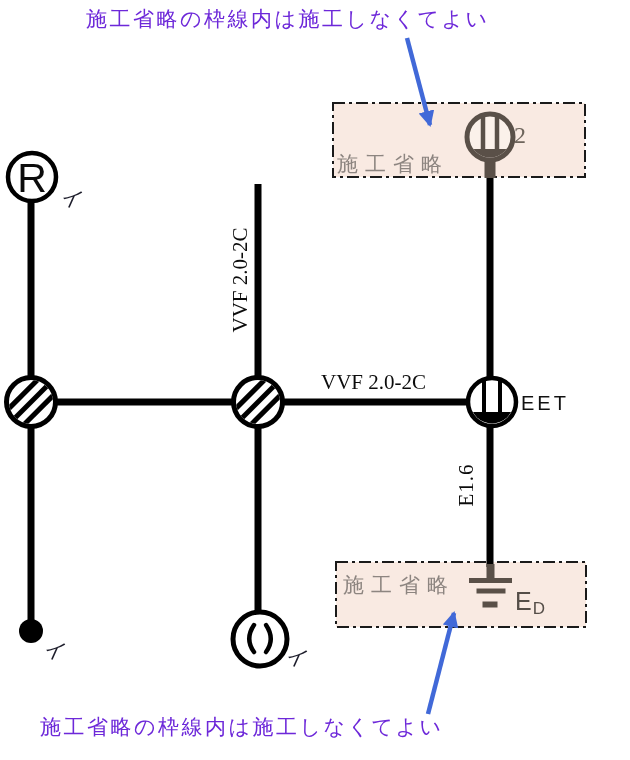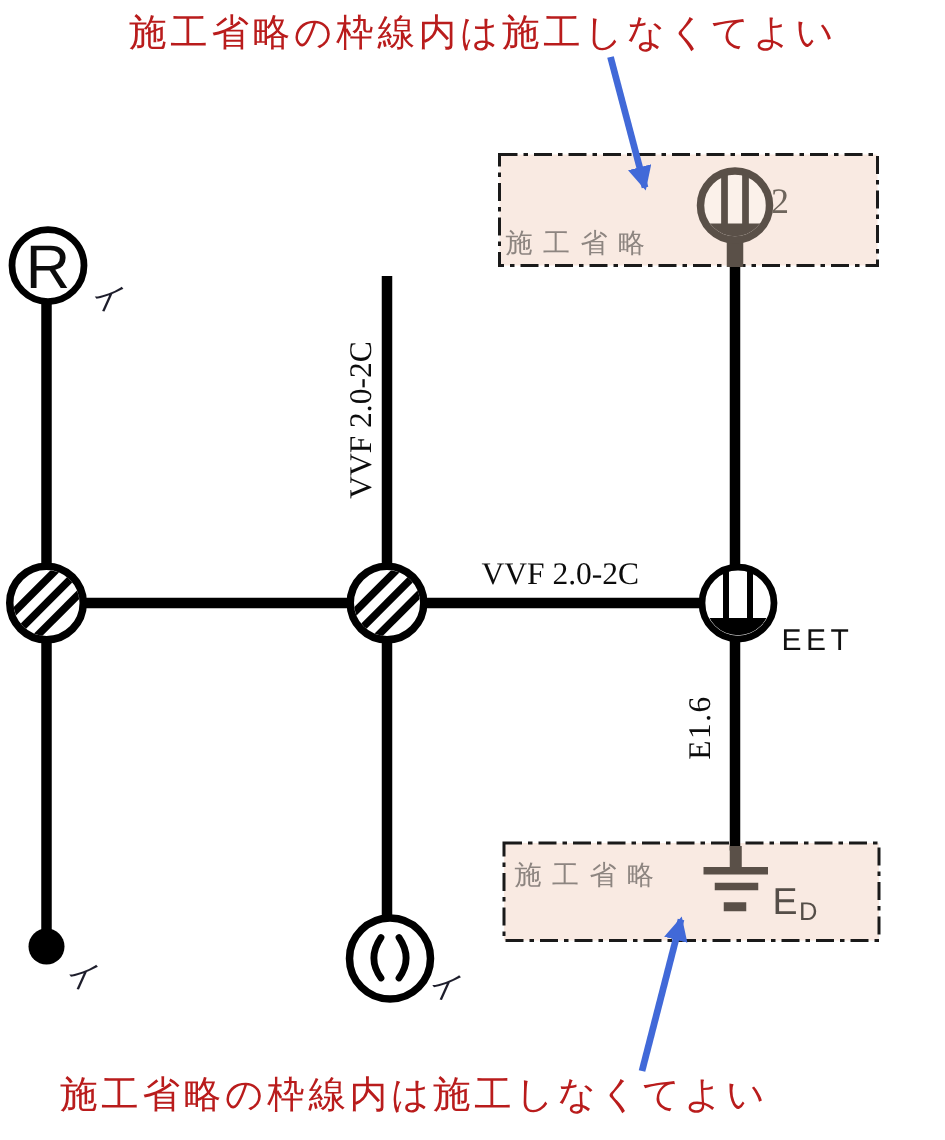--- a/index.html
+++ b/index.html
@@ -1,25 +1,25 @@
 <!DOCTYPE html>
 <html><head>
 <meta charset="utf-8">
 <style>
   html,body{margin:0;padding:0;background:#ffffff;}
   #stage{position:relative;width:630px;height:760px;background:#ffffff;overflow:hidden;
          font-family:"Liberation Serif", serif;}
   #diagram-svg{position:absolute;left:0;top:0;}
   .lbl{position:absolute;white-space:nowrap;color:#111;}
-  .note{font-family:Liberation Mono, monospace;font-size:25px;letter-spacing:2.5px;
-        color:#b91c1c;}
+  .note{font-family:Liberation Mono, monospace;font-size:21px;letter-spacing:2.5px;
+        color:#6d28d9;}
   .power{font-size:21px;line-height:23px;color:#0c0c0c;}
   .cable{font-size:21px;color:#0c0c0c;}
   .vtext{display:flex;align-items:center;justify-content:center;transform:rotate(-90deg);}
-  .omission{font-size:18px;letter-spacing:7px;color:#8d8580;}
+  .omission{font-size:21px;letter-spacing:7px;color:#8d8580;}
   .eet{font-family:"Liberation Sans", sans-serif;font-size:20px;letter-spacing:3px;color:#111;}
   .count2{font-size:24px;color:#6e655c;}
   .circuit{font-size:21px;font-style:italic;color:#1d1d2b;transform:rotate(10deg);}
   .ed{color:#554e48;font-family:"Liberation Sans", sans-serif;}
   .ed .e-main{font-size:25px;}
   .ed .e-sub{font-size:17px;position:relative;top:4px;left:1px;}
   .wire{stroke:#000;stroke-width:7;fill:none;}
   .sym-stroke{stroke:#000;fill:#fff;}
   .hatch{stroke:#000;stroke-width:5;fill:none;}
   .omit-box{fill:#f9eae2;stroke:#1a1a1a;stroke-width:2;stroke-dasharray:12 4 3 4;}
@@ -130,21 +130,21 @@
 
   <div class="lbl cable" style="left:321px;top:370px;">VVF 2.0-2C</div>
 
   <div class="lbl cable vtext" style="left:431px;top:473px;width:70px;height:24px;letter-spacing:1px;">E1.6</div>
 
   <div class="lbl omission" style="left:337px;top:150px;">施工省略</div>
   <div class="lbl omission" style="left:343px;top:571px;">施工省略</div>
 
   <div class="lbl count2" style="left:514px;top:122px;">2</div>
 
-  <div class="lbl eet" style="left:521px;top:392px;margin-top:24px;">EET</div>
+  <div class="lbl eet" style="left:521px;top:392px;">EET</div>
 
   <div class="lbl ed" style="left:515px;top:587px;">
     <span class="e-main">E</span><span class="e-sub">D</span>
   </div>
 
   <div class="lbl circuit" style="left:60px;top:184px;">イ</div>
   <div class="lbl circuit" style="left:43px;top:636px;">イ</div>
   <div class="lbl circuit" style="left:285px;top:643px;">イ</div>
 
 </div>

